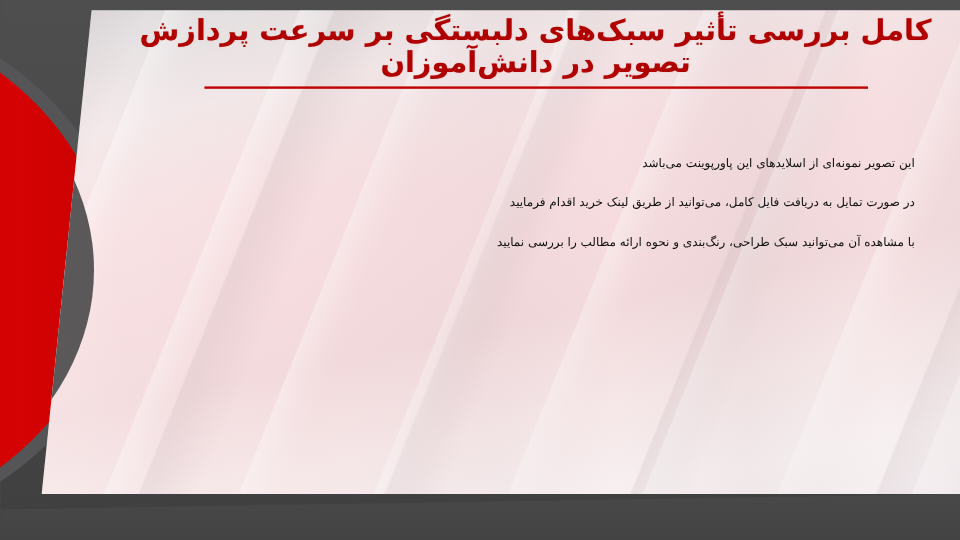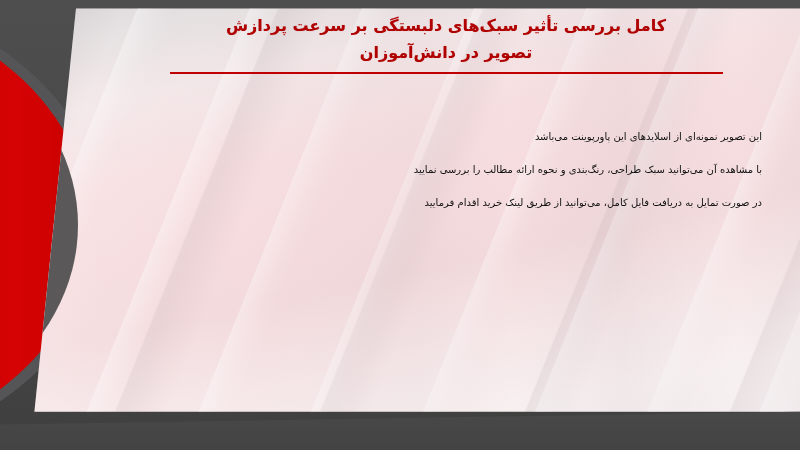--- a/index.html
+++ b/index.html
@@ -126,21 +126,21 @@
   .title-block {
     position: absolute;
     left: 110px;
     right: 18px;
     top: 12px;
     text-align: center;
     pointer-events: auto;
   }
   .title-line {
     color: #b00000;
-    font-size: 16px;
+    font-size: 24px;
     font-weight: bold;
     line-height: 27px;
     direction: rtl;
     white-space: nowrap;
     text-shadow: 0 0 1px rgba(176,0,0,0.25);
   }
   .title-rule {
     margin: 6px auto 0 auto;
     width: 553px;
     height: 2px;
@@ -185,18 +185,18 @@
   <div class="content">
 
     <div class="title-block">
       <div class="title-line">کامل بررسی تأثیر سبک‌های دلبستگی بر سرعت پردازش</div>
       <div class="title-line">تصویر در دانش‌آموزان</div>
       <div class="title-rule"></div>
     </div>
 
     <div class="body-block">
       <div class="body-line">این تصویر نمونه‌ای از اسلایدهای این پاورپوینت می‌باشد</div>
+      <div class="body-line">در صورت تمایل به دریافت فایل کامل، می‌توانید از طریق لینک خرید اقدام فرمایید</div>
       <div class="body-line">با مشاهده آن می‌توانید سبک طراحی، رنگ‌بندی و نحوه ارائه مطالب را بررسی نمایید</div>
-      <div class="body-line">در صورت تمایل به دریافت فایل کامل، می‌توانید از طریق لینک خرید اقدام فرمایید</div>
     </div>
 
   </div>
 </div>
 
 </body></html>

